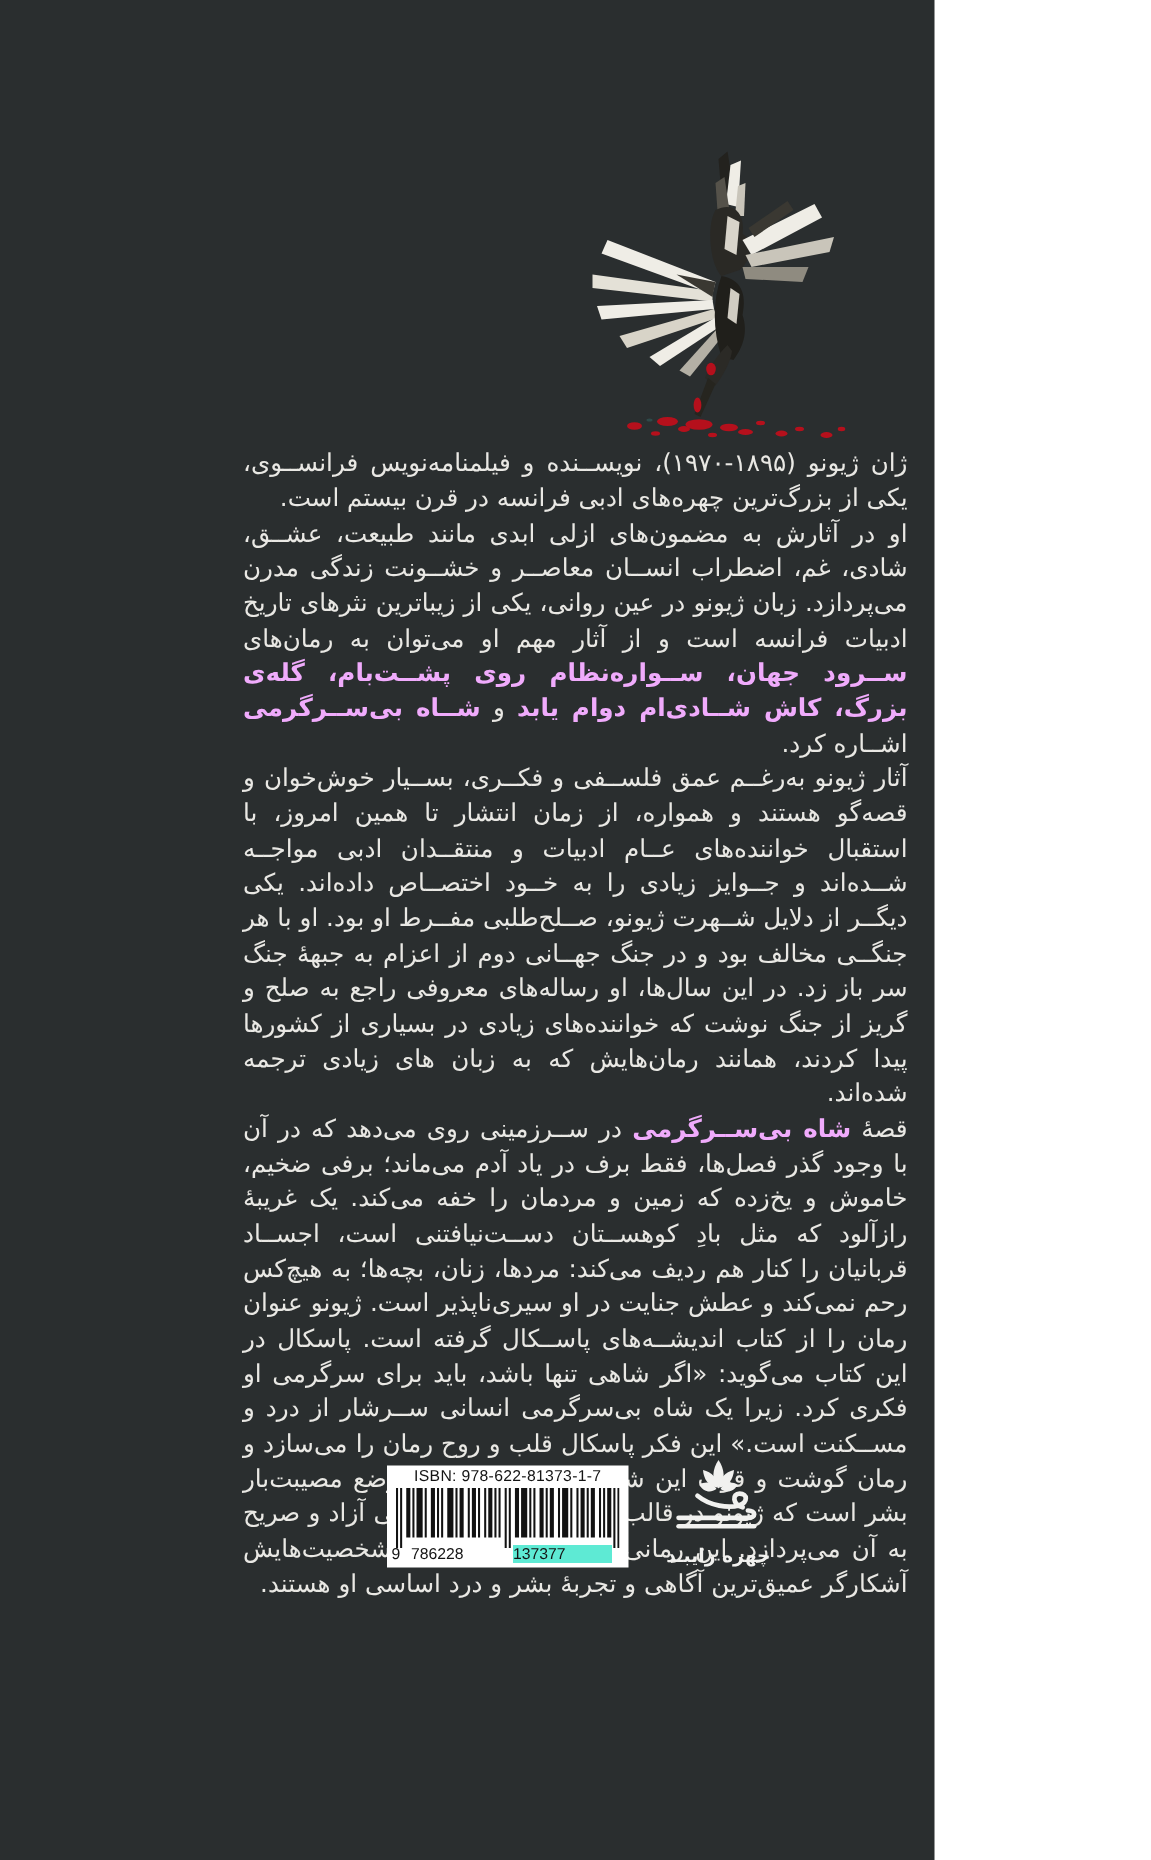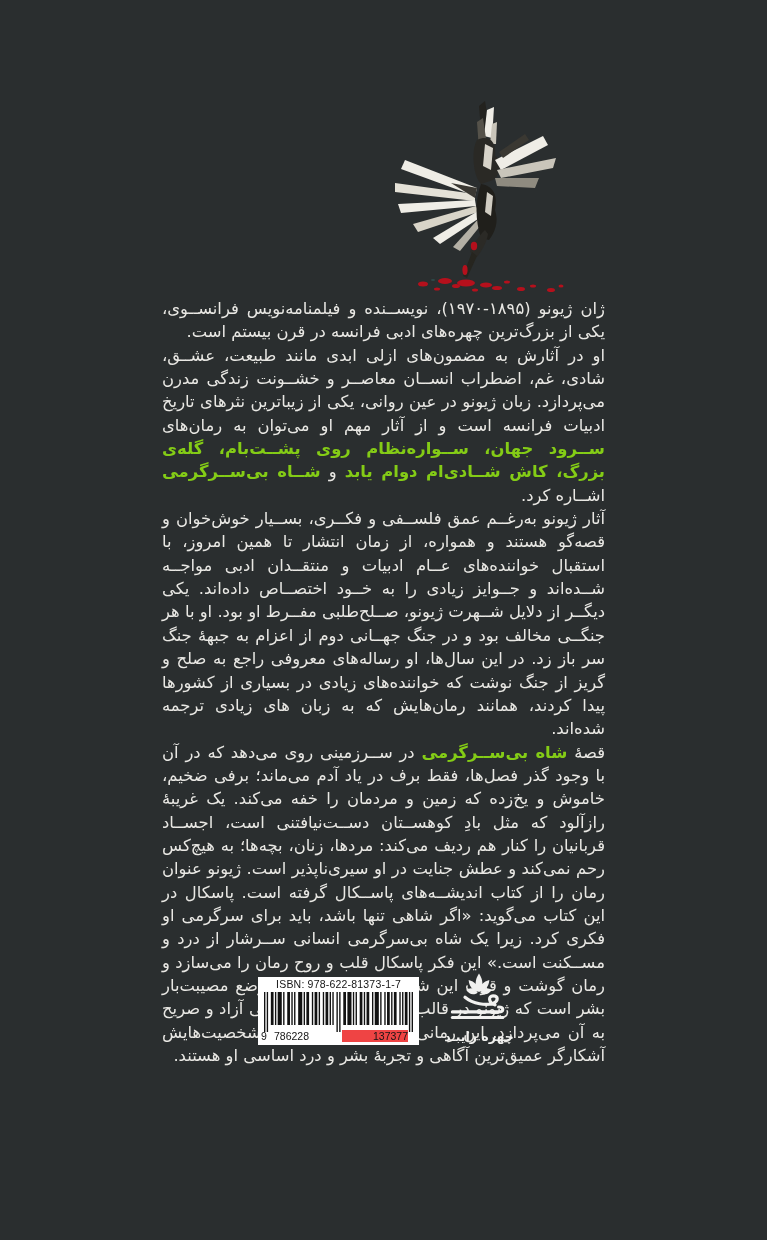--- a/index.html
+++ b/index.html
@@ -1,35 +1,35 @@
 <!DOCTYPE html>
 <html lang="fa"><head>
 <meta charset="utf-8">
 <style>
   html,body{margin:0;padding:0;}
   .cover{
     position:relative;
-    width:767px;height:1240px;
+    width:623px;height:1240px;
     background:#2a2e2f;
     overflow:hidden;
     font-family:"DejaVu Sans",sans-serif;
   }
   
   .bird{
     position:absolute;left:393px;top:100px;width:180px;height:195px;
   }
   
   .body-text{
     position:absolute;left:162px;top:297px;width:443px;
     direction:rtl;text-align:justify;
     font-size:16.4px;line-height:23.35px;
     color:#e9e8e4;
   }
   .body-text p{margin:0;padding:0;}
-  .body-text .bold{font-weight:bold;color:#84cc16;}
+  .body-text .bold{font-weight:bold;color:#f0abfc;}
   
   .barcode-box{
     position:absolute;left:258px;top:977px;width:161px;height:68px;
     background:#ffffff;
   }
   .isbn-label{
     position:absolute;top:1px;left:0;right:0;
     text-align:center;
     font-family:"Liberation Sans",sans-serif;
     font-size:10.5px;color:#141414;letter-spacing:.2px;
@@ -39,21 +39,21 @@
     position:absolute;left:6px;top:15px;width:149px;height:40px;
   }
   .barcode-digits{
     position:absolute;top:53px;left:0;right:0;height:13px;
     font-family:"Liberation Sans",sans-serif;
     font-size:10.5px;color:#141414;
   }
   .barcode-digits span{position:absolute;top:0;}
   .bd-left{left:3px;}
   .bd-g1{left:16px;width:62px;background:#fff;}
-  .bd-g2{left:84px;width:66px;text-align:right;background:#ef4444;}
+  .bd-g2{left:84px;width:66px;text-align:left;background:#5eead4;}
   
   .logo{
     position:absolute;left:441px;top:971px;width:76px;height:76px;
   }
   .logo-mark{position:absolute;left:3px;top:0;width:70px;height:58px;}
   .logo-name{
     position:absolute;left:0;right:0;top:58px;
     direction:rtl;text-align:center;
     font-size:12.5px;font-weight:bold;color:#f1f1ef;
     white-space:nowrap;

